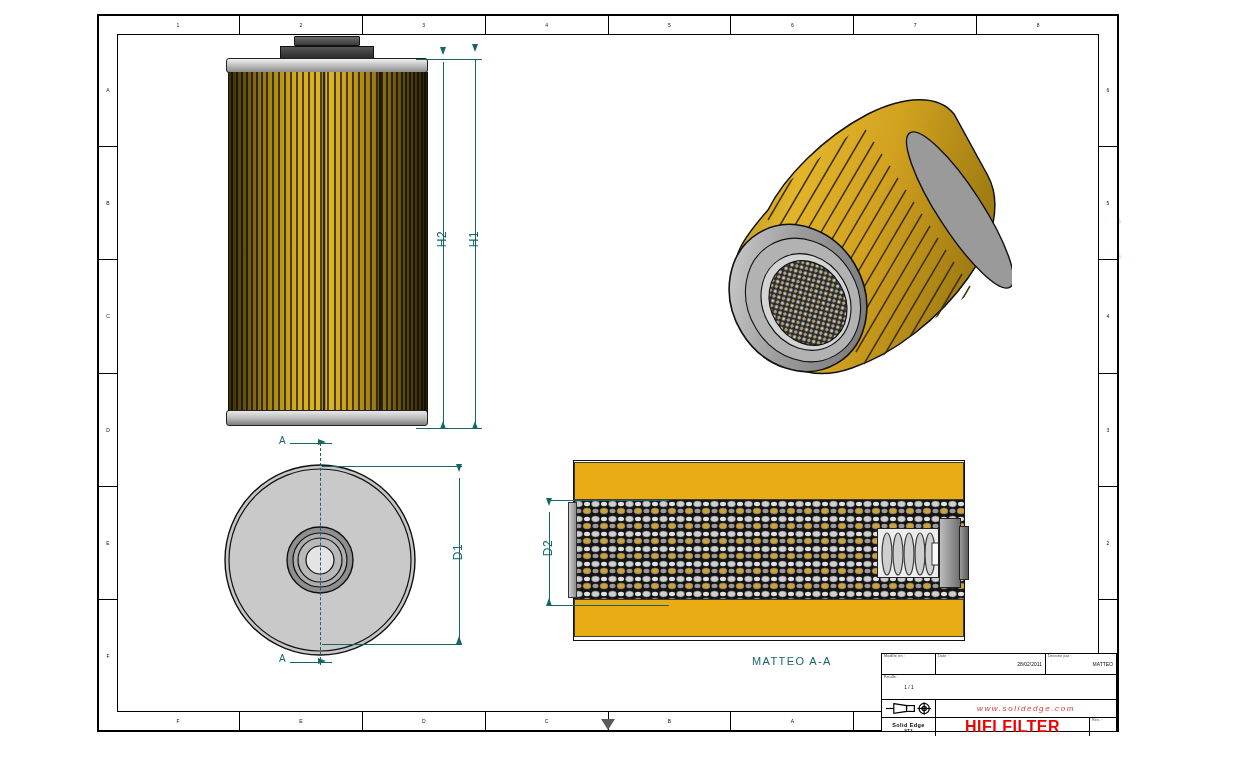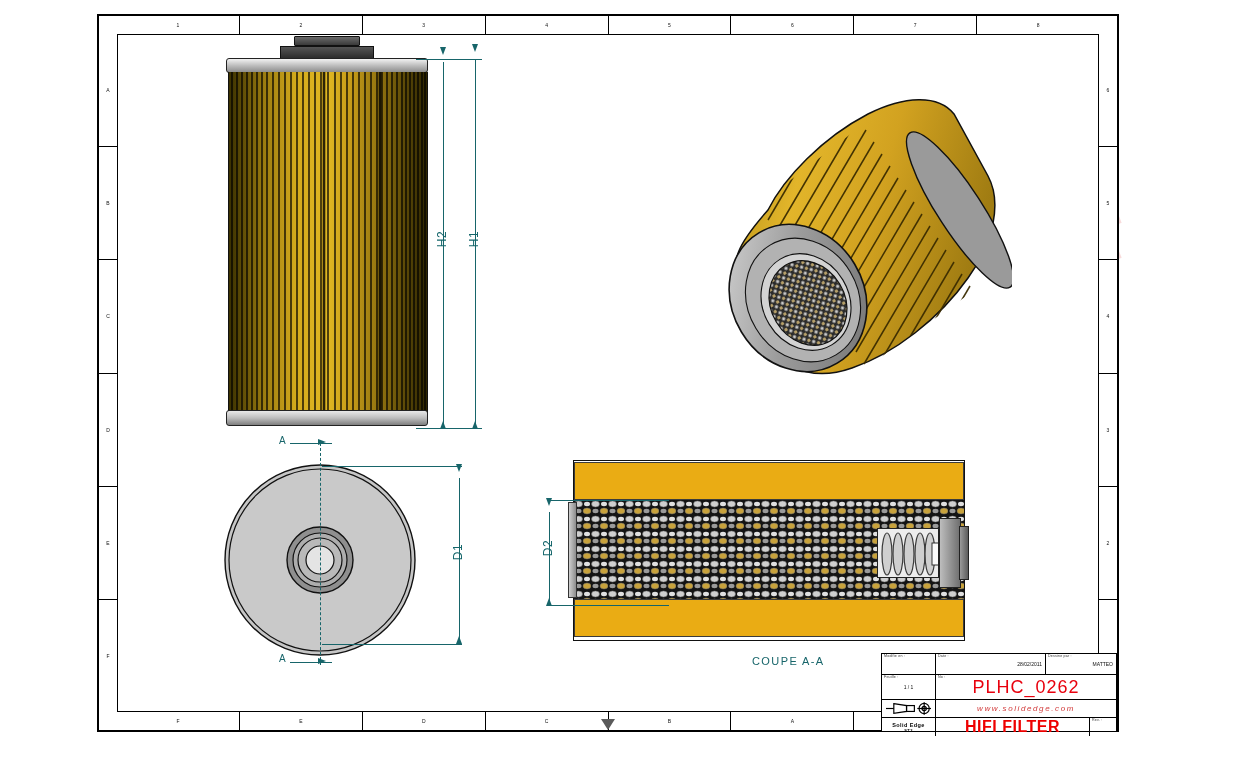--- a/index.html
+++ b/index.html
@@ -529,21 +529,21 @@
 
   <div>
     <div class="dimline" style="left:549px; top:512px; width:1px; height:92px;"></div>
     <div class="arr-down" style="left:546px; top:498px;"></div>
     <div class="arr-up" style="left:546px; top:598px;"></div>
     <div class="dimline" style="left:549px; top:500px; width:120px; height:1px;"></div>
     <div class="dimline" style="left:549px; top:605px; width:120px; height:1px;"></div>
     <div class="dimtext rot90" style="left:531px; top:541px; width:34px; text-align:center;">D2</div>
   </div>
 
-  <div id="sect-label">COUPE A-A</div>
+  <div id="sect-label">MATTEO A-A</div>
 
   <div id="titleblock">
 
     <div class="tb-row" style="flex:0 0 20px;">
       <div class="tb-cell" style="width:54px;">
         <span class="tb-label">Modifie en :</span>
         <span class="tb-val"></span>
       </div>
       <div class="tb-cell" style="width:110px;">
         <span class="tb-label">Date :</span>
@@ -552,24 +552,20 @@
       <div class="tb-cell" style="flex:1;">
         <span class="tb-label">Dessine par :</span>
         <span class="tb-val">MATTEO</span>
       </div>
     </div>
 
     <div class="tb-row" style="flex:0 0 24px;">
       <div class="tb-cell" style="width:54px; justify-content:center;">
         <span class="tb-label">Feuille :</span>
         <span class="tb-val">1 / 1</span>
-      </div>
-      <div class="tb-cell tb-part" style="flex:1;">
-        <span class="tb-label">No :</span>
-        <span>PLHC_0262</span>
       </div>
     </div>
 
     <div class="tb-row" style="flex:0 0 17px;">
       <div class="tb-cell" style="width:54px;">
         <div class="proj-sym">
           <svg width="48" height="15" viewBox="0 0 48 15">
             <g stroke="#000" stroke-width="1.2" fill="none">
               <line x1="1" y1="7.5" x2="9" y2="7.5"></line>
               <path d="M9,2.5 L22,4.5 L22,10.5 L9,12.5 Z"></path>

